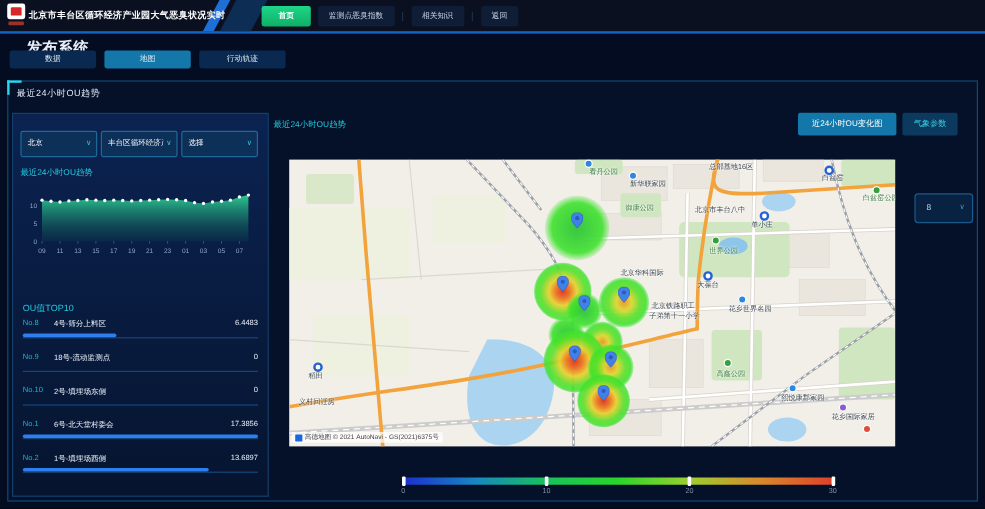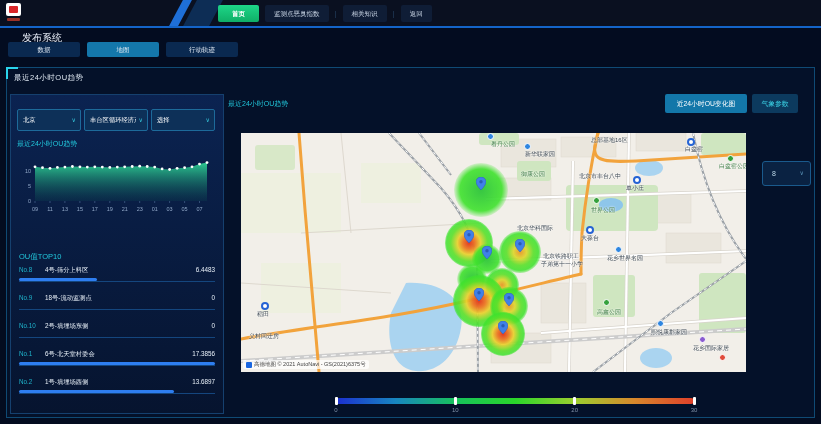--- a/index.html
+++ b/index.html
@@ -18,21 +18,21 @@
               transform:skewX(-28deg);z-index:1;}
   .hdr-accent2{position:absolute;left:190px;top:0;width:26px;height:26px;background:#0d2d55;
                transform:skewX(-28deg);z-index:0;}
   .main-nav{position:absolute;left:218px;top:4px;height:18px;display:flex;align-items:center;gap:6px;z-index:2;}
   .nav-item{height:17px;line-height:17px;padding:0 9px;font-size:6.5px;color:#c8d4e4;
             background:#0f1d36;border-radius:2px;cursor:pointer;white-space:nowrap;}
   .nav-item.active{background:linear-gradient(180deg,#1ed688,#0faf67);color:#fff;font-weight:bold;
                    padding:0 14px;}
   .nav-sep{color:#24405e;font-size:8px;}
   
-  .publish-label{position:absolute;left:22px;top:31px;font-size:10px;font-weight:normal;color:#e8eef8;}
+  .publish-label{position:absolute;left:22px;top:31px;font-size:13px;font-weight:bold;color:#e8eef8;}
   .pub-tabs{position:absolute;left:8px;top:42px;display:flex;gap:7px;}
   .pub-tab{width:72px;height:15px;line-height:15px;text-align:center;font-size:6.5px;color:#dfe8f2;
            background:#0a2950;border-radius:2px;cursor:pointer;}
   .pub-tab.active{background:#1477aa;}
   
   .outer-panel{position:absolute;left:6px;top:67px;width:807px;height:349px;background:#041129;
                border:1px solid #0f4a74;}
   .outer-panel::before{content:"";position:absolute;left:-1px;top:-1px;width:10px;height:10px;
                border-left:2px solid #2ad4ec;border-top:2px solid #2ad4ec;}
   .outer-title{position:absolute;left:14px;top:73px;font-size:7.5px;color:#dfe8f2;letter-spacing:.5px;}
@@ -93,20 +93,21 @@
 
 <div id="app">
 
   <div class="header">
     <div class="hdr-accent2"></div>
     <div class="hdr-accent"></div>
     <div class="logo-box">
         <div class="logo-mark"></div>
       </div>
     <div class="logo-sub"></div>
+    <div class="app-title">北京市丰台区循环经济产业园大气恶臭状况实时</div>
     <div class="main-nav">
         <div class="nav-item active">首页</div>
         <div class="nav-item">监测点恶臭指数</div>
         <span class="nav-sep">|</span>
         <div class="nav-item">相关知识</div>
         <span class="nav-sep">|</span>
         <div class="nav-item">返回</div>
       </div>
   </div>
 

